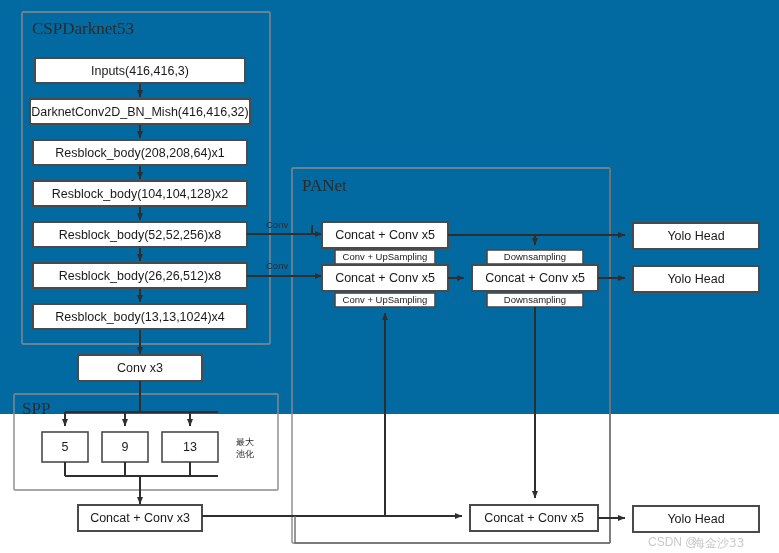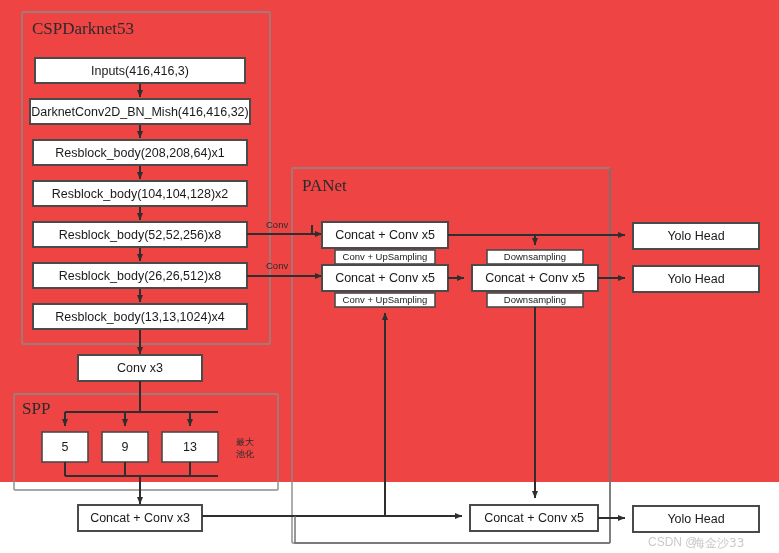--- a/index.html
+++ b/index.html
@@ -11,22 +11,22 @@
   body {
     width: 779px;
     height: 553px;
     font-family: "Liberation Sans", sans-serif;
     overflow: hidden;
     position: relative;
   }
   #diagram-root {
     position: relative;
     width: 779px;
-    height: 482px;
-    background: #ef4444;
+    height: 414px;
+    background: #0369a1;
   }
   svg#diagram-svg {
     position: absolute;
     top: 0;
     left: 0;
     width: 779px;
     height: 553px;
     display: block;
   }
   .group-box {

